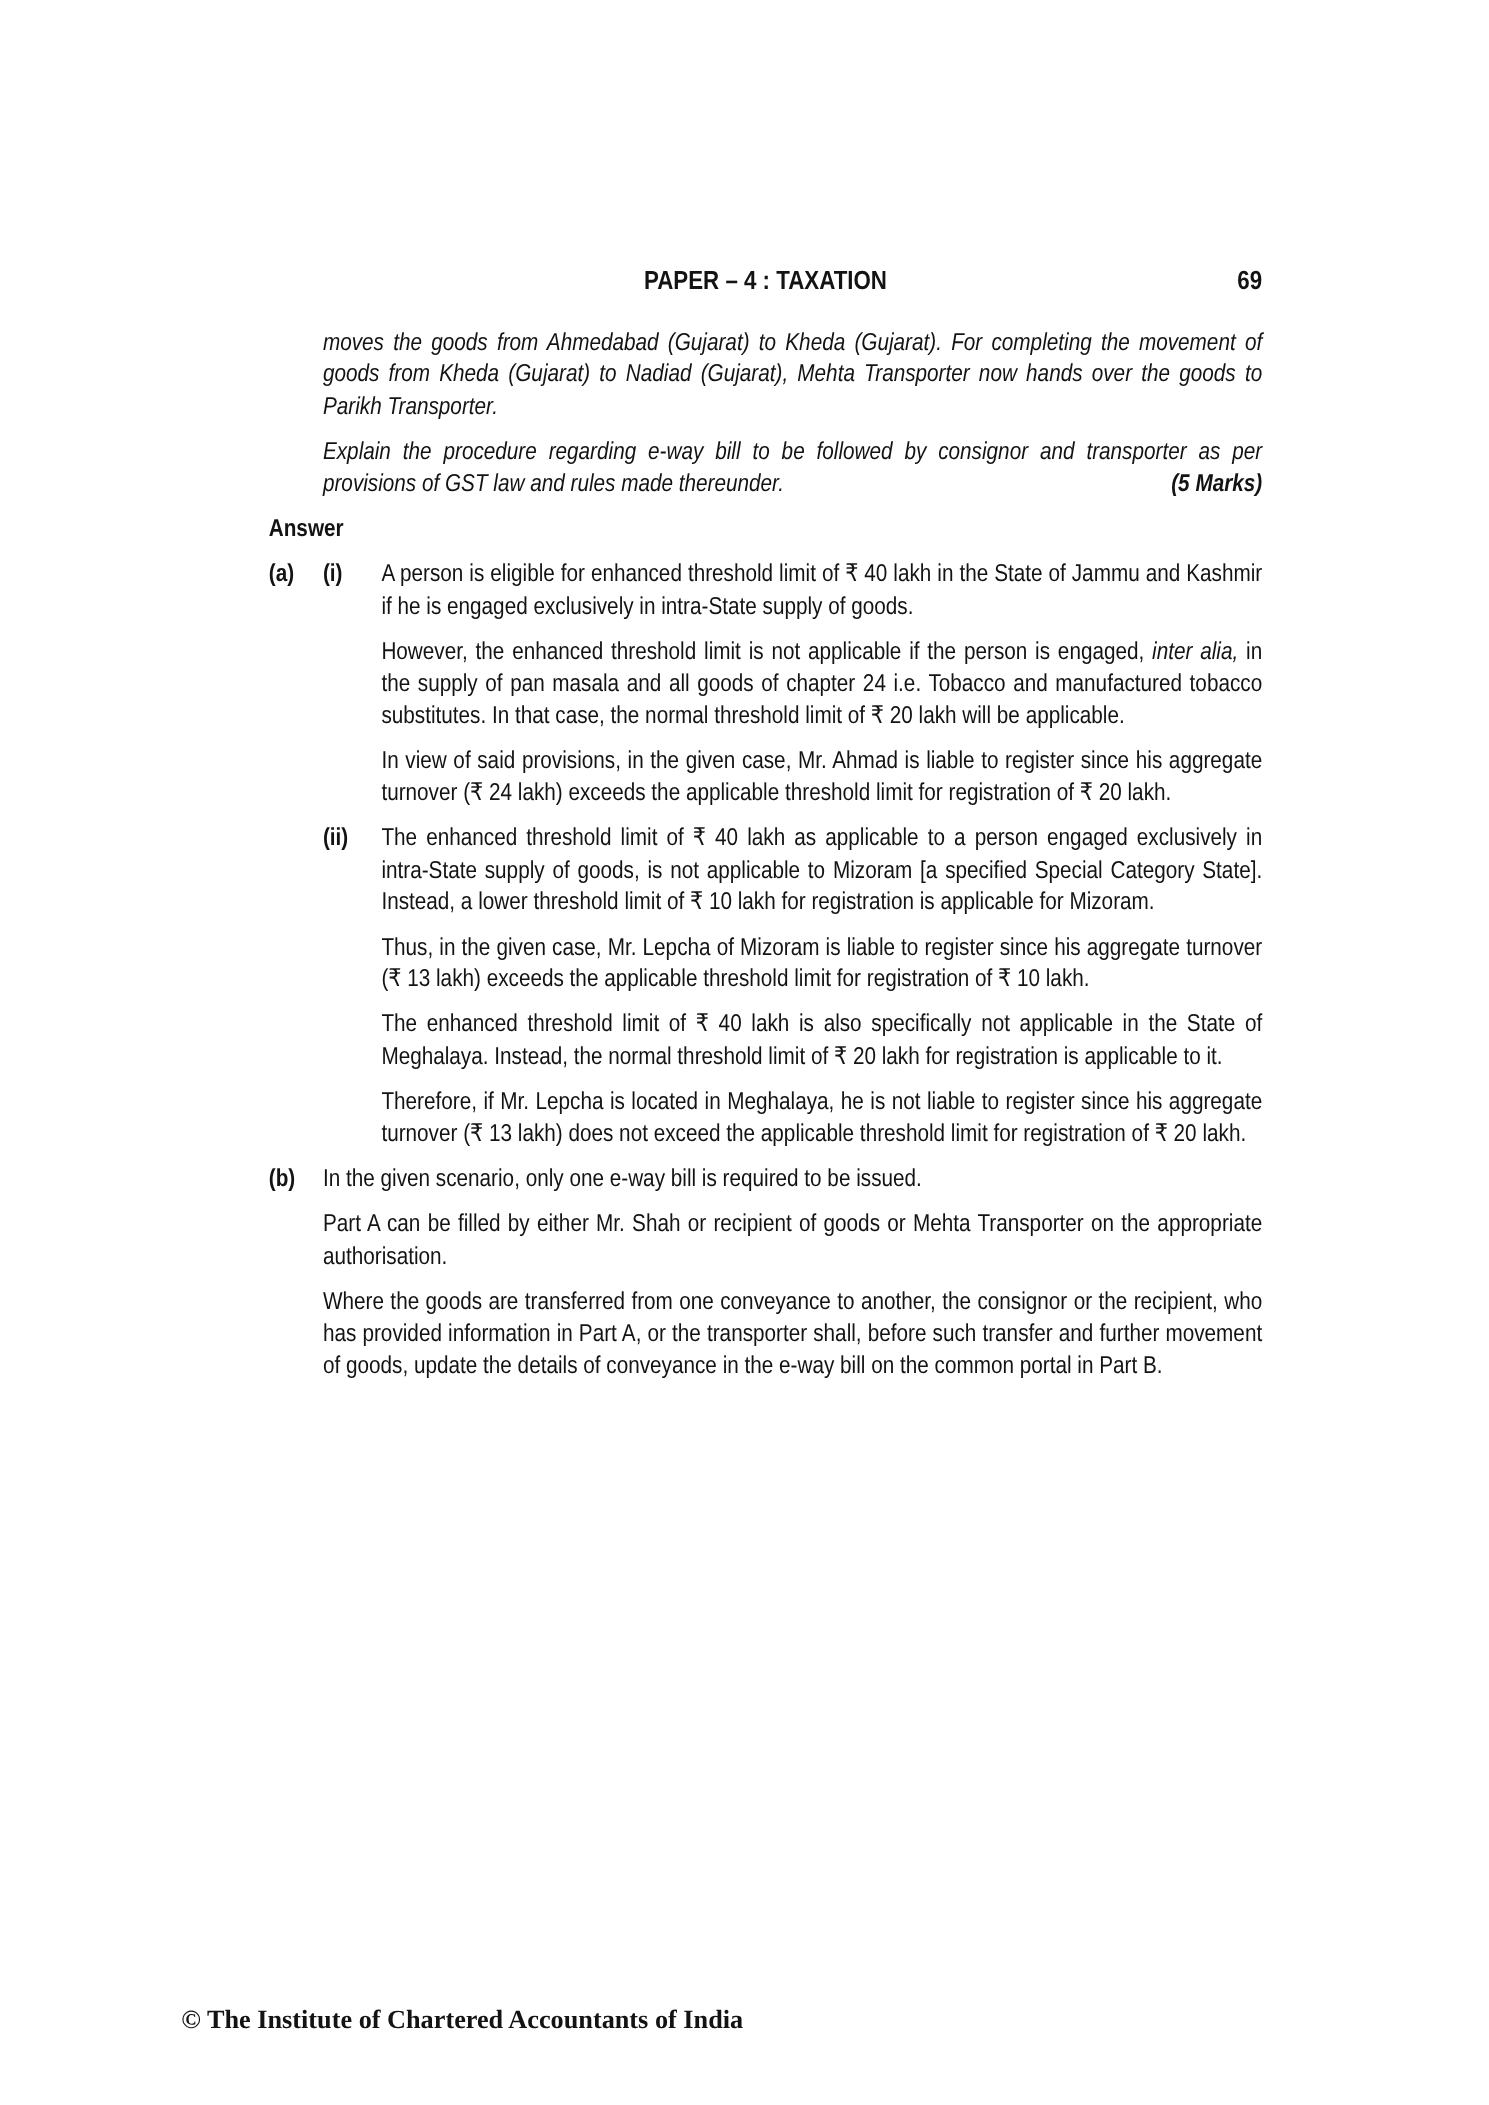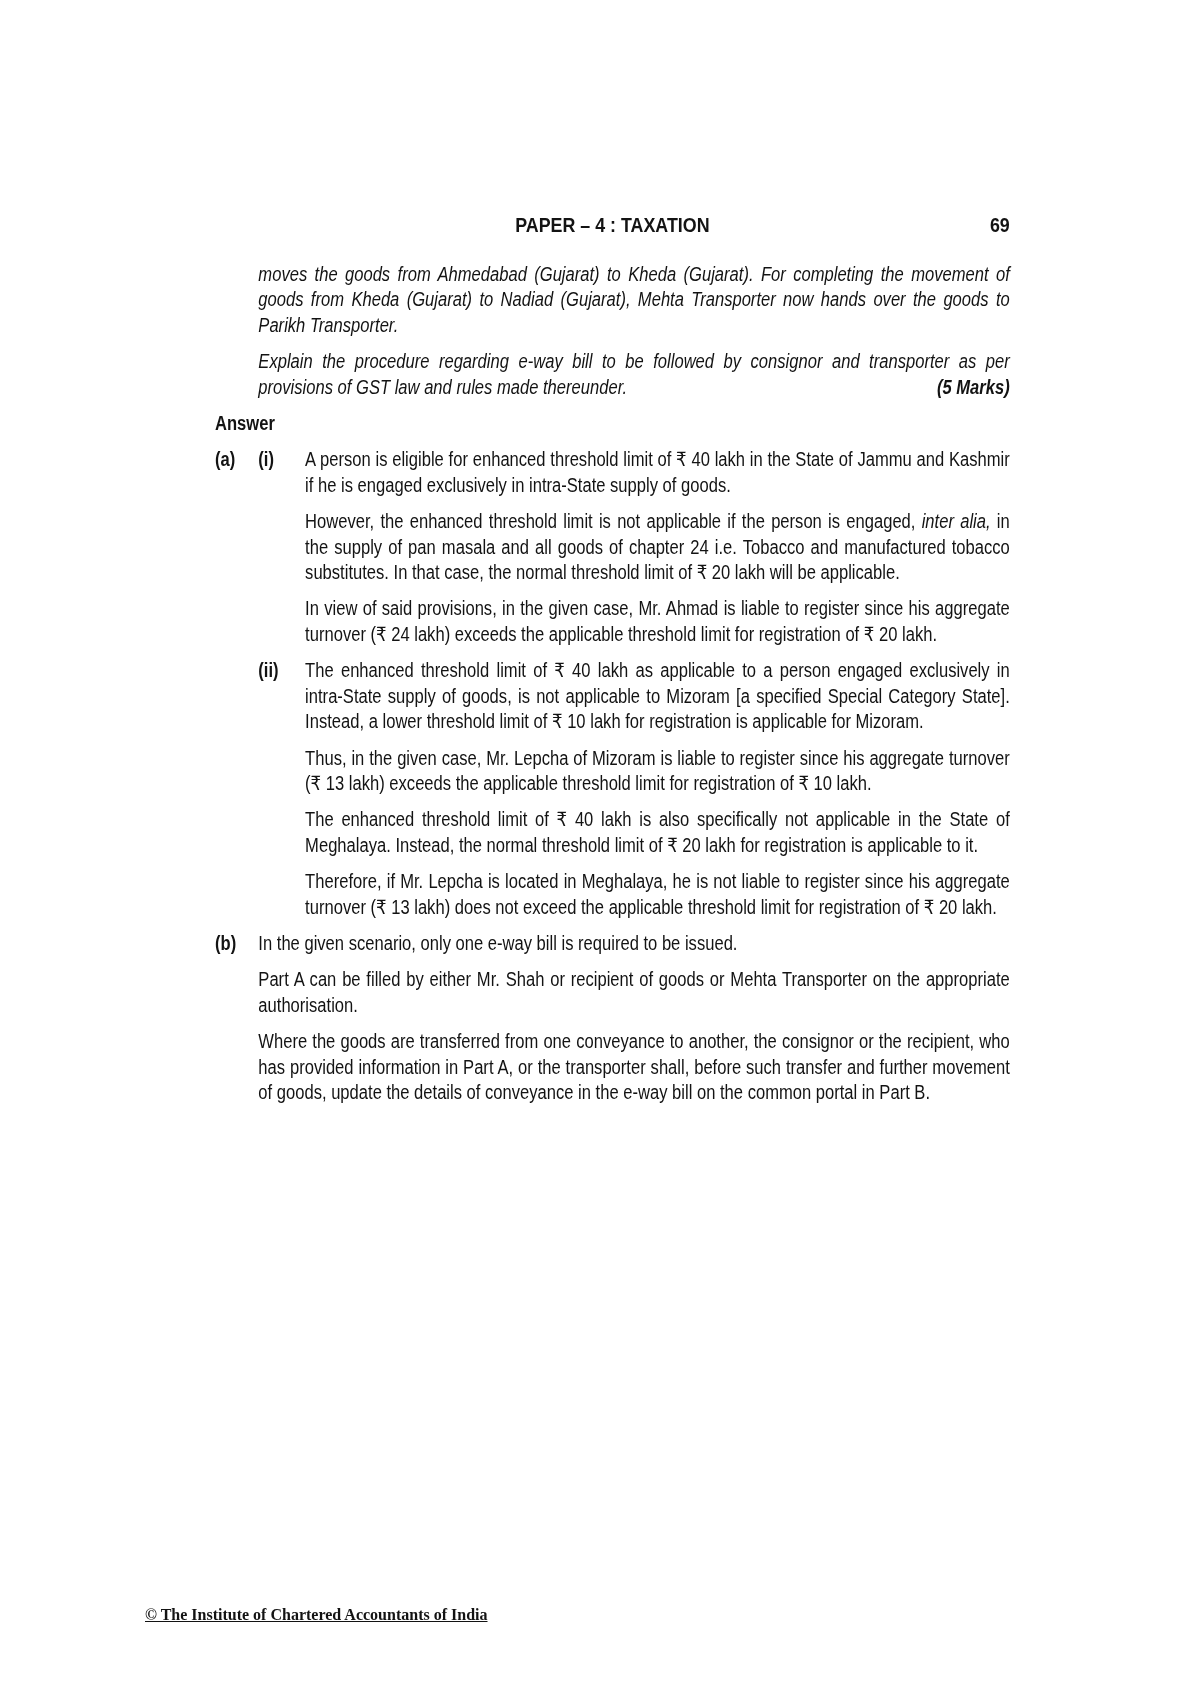--- a/index.html
+++ b/index.html
@@ -65,23 +65,22 @@
   .textC { flex: 1; text-align: justify; }
   .para-c { margin-left: 106px; text-align: justify; margin-bottom: 11px; }
   .para-b { margin-left: 51px; text-align: justify; margin-bottom: 11px; }
   .ital { font-style: italic; }
   .footer {
     position: absolute;
     left: 145px;
     top: 1603px;
     font-family: "Liberation Serif", "DejaVu Serif", serif;
     font-weight: bold;
-    font-size: 16px;
+    font-size: 21px;
     line-height: 24px;
-    text-decoration: underline;
   }
 </style>
 </head>
 <body>
 
 <div class="page">
   <div class="content">
 
     <div class="header-row">
       <span>PAPER – 4 : TAXATION</span>

